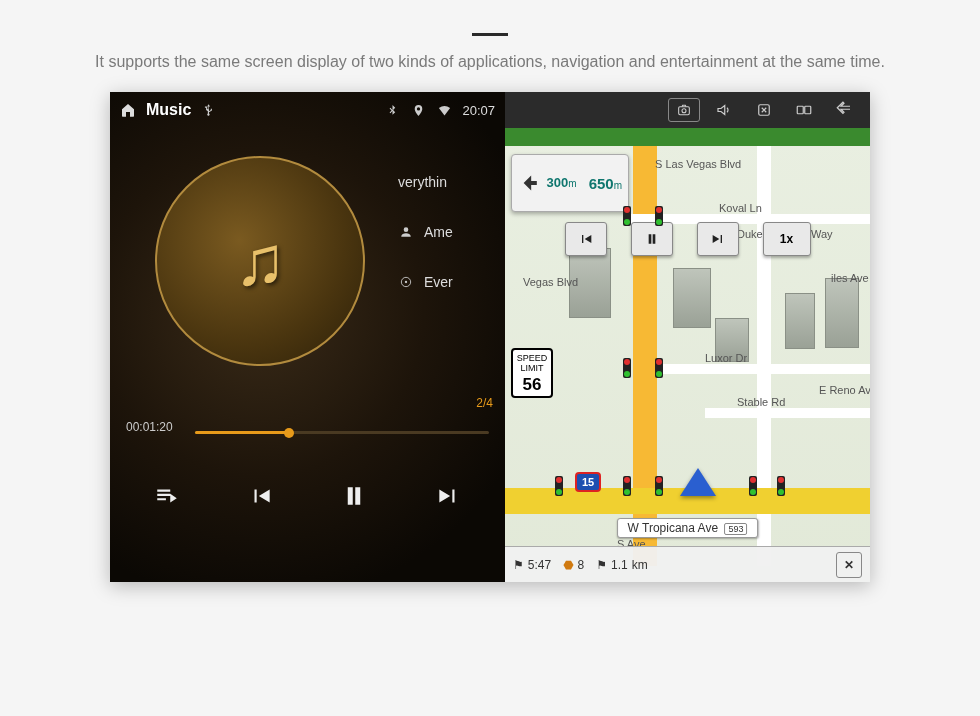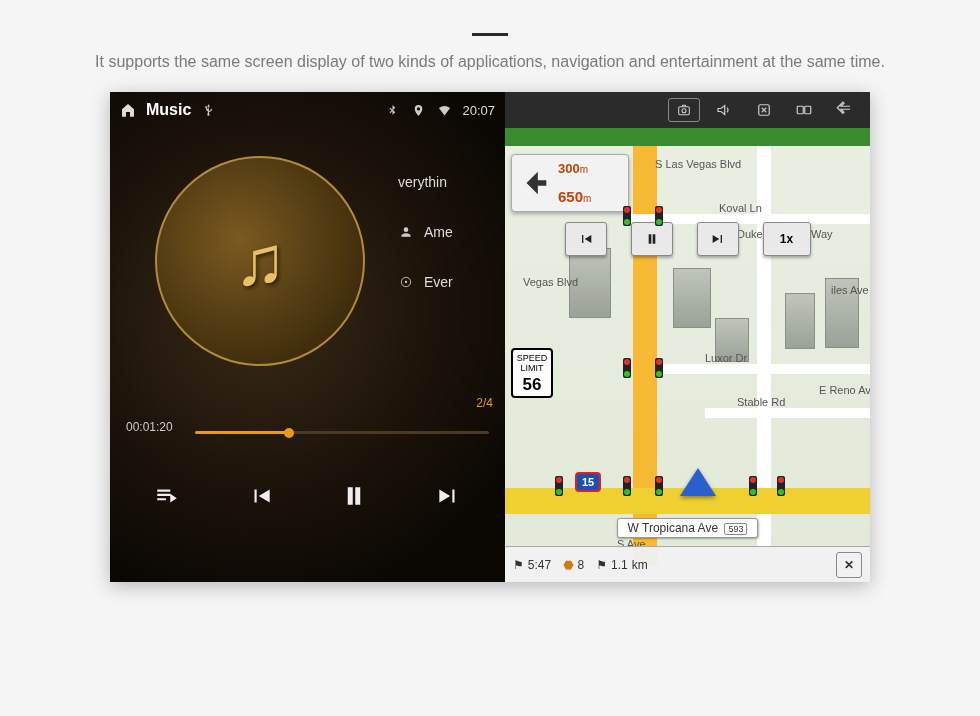--- a/index.html
+++ b/index.html
@@ -167,21 +167,21 @@
 .road-label {
   position:absolute; font-size:11px; color:#555; white-space:nowrap;
 }
 .turn-box {
   position:absolute; left:6px; top:26px;
   width:118px; height:58px;
   background:#f2f2f2; border:1px solid #aaa; border-radius:4px;
   display:flex; align-items:center; gap:6px; padding:4px 6px;
   box-shadow:0 2px 4px rgba(0,0,0,0.3);
 }
-.turn-box .dist { font-size:13px; color:#c2410c; display:flex; flex-direction:column; gap:12px;}
+.turn-box .dist { font-size:13px; color:#0f766e; display:flex; flex-direction:row; gap:12px;}
 .turn-box .dist small{font-size:10px;}
 .speed-sign {
   position:absolute; left:6px; top:220px;
   width:42px; height:50px;
   background:#fff; border:2px solid #000; border-radius:4px;
   text-align:center; font-size:9px; line-height:1.15; padding-top:3px;
 }
 .speed-sign .num {font-size:17px; font-weight:700; display:block; margin-top:1px;}
 .media-overlay {
   position:absolute; top:94px; left:50%; transform:translateX(-50%);
@@ -398,21 +398,21 @@
         <div class="building" style="left:210px; top:190px; width:34px; height:44px;"></div>
         <div class="building" style="left:280px; top:165px; width:30px; height:56px;"></div>
         <div class="building" style="left:320px; top:150px; width:34px; height:70px;"></div>
 
         <div class="road-label" style="left:150px; top:30px;">S Las Vegas Blvd</div>
         <div class="road-label" style="left:214px; top:74px;">Koval Ln</div>
         <div class="road-label" style="left:232px; top:100px;">Duke Ellington Way</div>
         <div class="road-label" style="left:200px; top:224px;">Luxor Dr</div>
         <div class="road-label" style="left:232px; top:268px;">Stable Rd</div>
         <div class="road-label" style="left:314px; top:256px;">E Reno Ave</div>
-        <div class="road-label" style="left:326px; top:156px;">iles Ave</div>
+        <div class="road-label" style="left:326px; top:144px;">iles Ave</div>
         <div class="road-label" style="left:18px; top:148px;">Vegas Blvd</div>
         <div class="road-label" style="left:112px; top:410px;">S Ave</div>
 
         <div class="turn-box">
           <svg viewBox="0 0 24 24" width="34" height="34">
               <path fill="#333" d="M14 4v6h6v4h-6v6l-8-8z"></path>
             </svg>
           <div class="dist">
             <span><b>300</b><small>m</small></span>
             <span style="font-size:15px;"><b>650</b><small>m</small></span>

